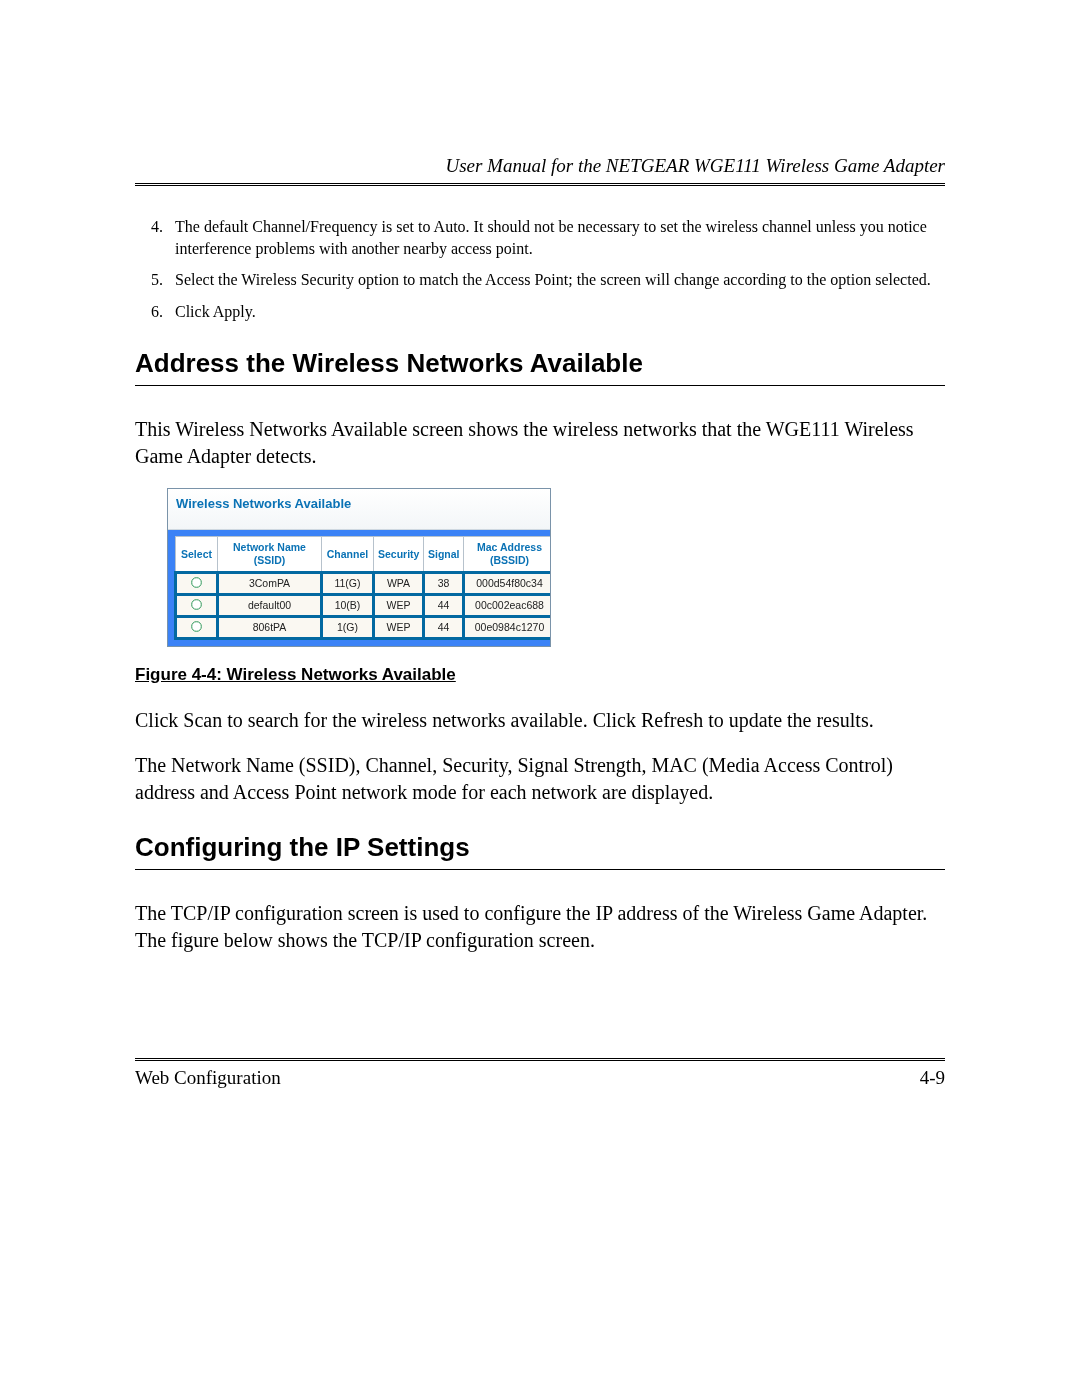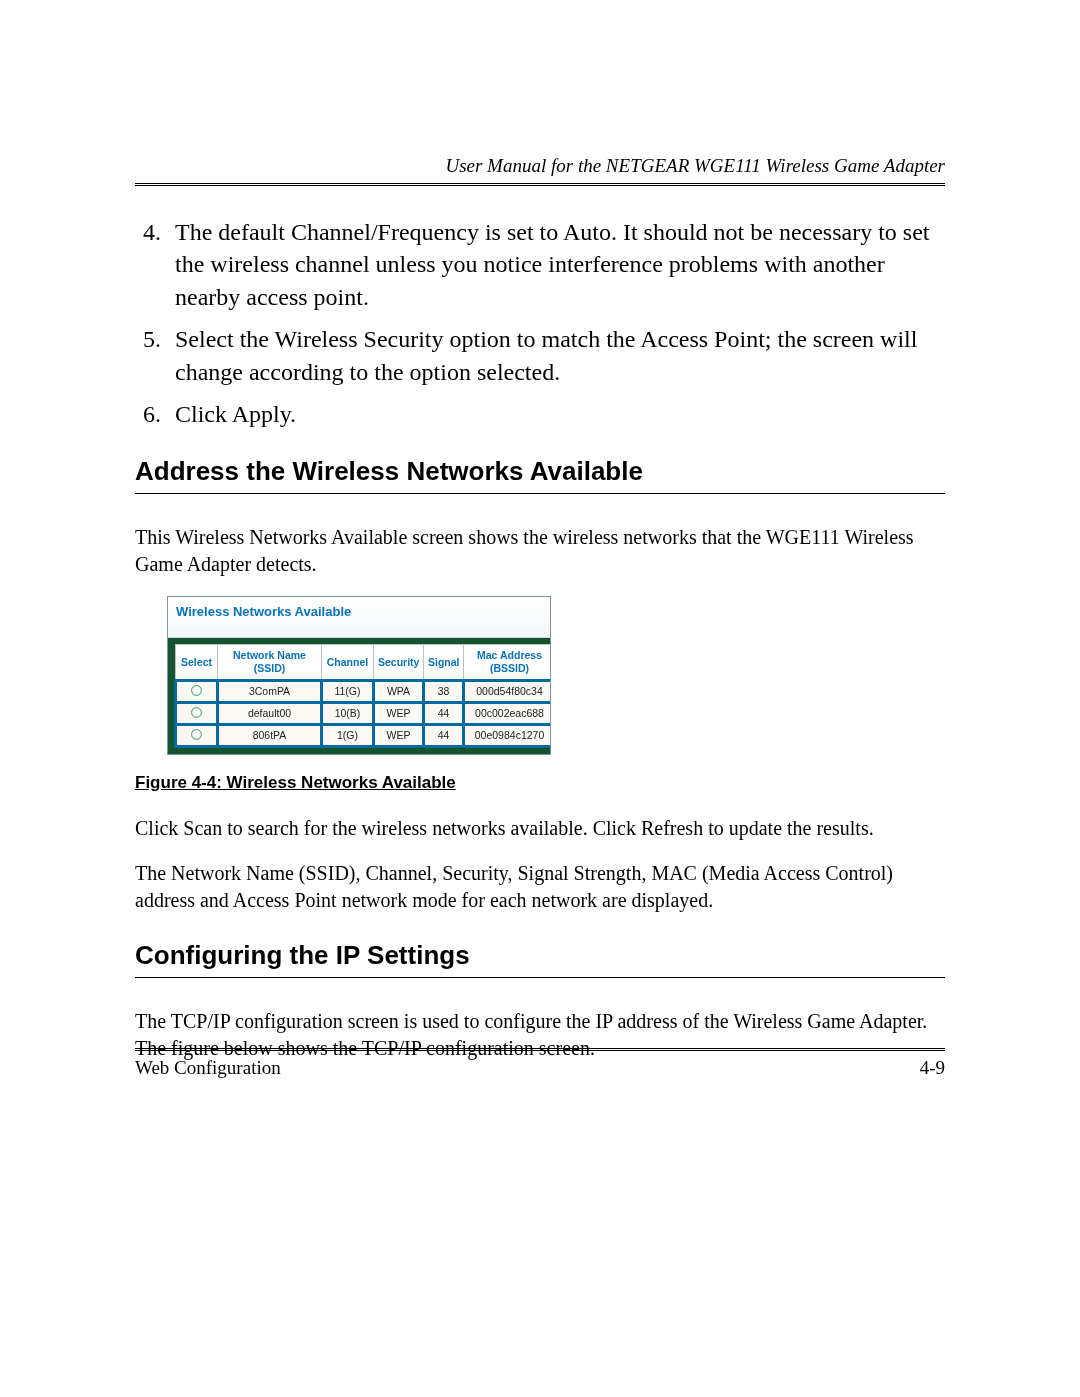--- a/index.html
+++ b/index.html
@@ -26,21 +26,21 @@
   .rule-thin {
     border: none;
     border-top: 1px solid #000;
     border-bottom: 1px solid #000;
     height: 1px;
     margin: 0 0 30px 0;
   }
   ol.main-list {
     margin: 0 0 24px 0;
     padding: 0 0 0 32px;
-    font-size: 24px;
+    font-size: 16px;
     line-height: 1.35;
   }
   ol.main-list > li {
     margin-bottom: 10px;
     padding-left: 8px;
   }
   ul.sub-list {
     list-style: disc;
     margin: 10px 0 0 60px;
     padding: 0;
@@ -65,21 +65,21 @@
   p.body {
     font-size: 20px;
     line-height: 1.35;
     margin: 0 0 18px 0;
   }
   
   .shot {
     width: 382px;
     margin: 8px 0 18px 32px;
     border: 1px solid #7a93a9;
-    background: #14532d;
+    background: #3b82f6;
     font-family: Arial, Helvetica, sans-serif;
     overflow: hidden;
   }
   .shot-title {
     color: #0a72b5;
     font-weight: bold;
     font-size: 13px;
     padding: 7px 8px 18px 8px;
     border-bottom: 1px solid #cfd8e0;
     background: linear-gradient(#fff,#f3f6f8);
@@ -121,21 +121,21 @@
     font-family: Arial, Helvetica, sans-serif;
     font-weight: bold;
     font-size: 17px;
     margin: 16px 0 22px 0;
     text-decoration: underline;
   }
   .footer-rule-wrap {
     position: absolute;
     left: 135px;
     right: 135px;
-    bottom: 318px;
+    bottom: 308px;
   }
   .footer-rule {
     border: none;
     border-top: 1px solid #000;
     border-bottom: 1px solid #000;
     height: 1px;
     margin: 0 0 6px 0;
   }
   .footer-line {
     display: flex;

